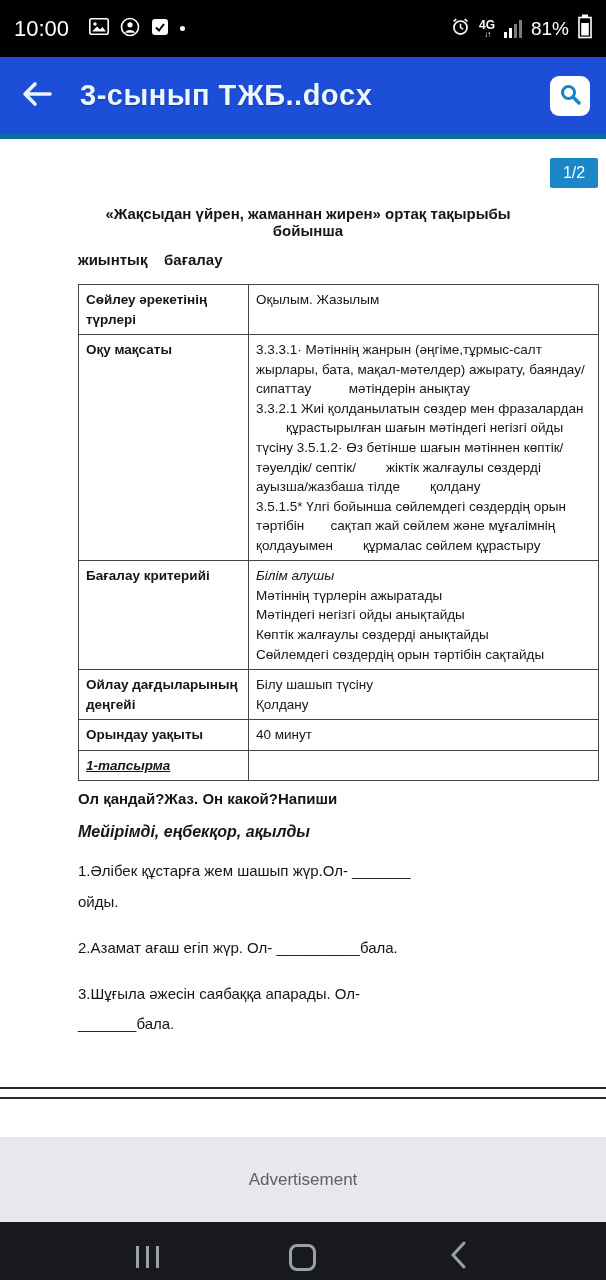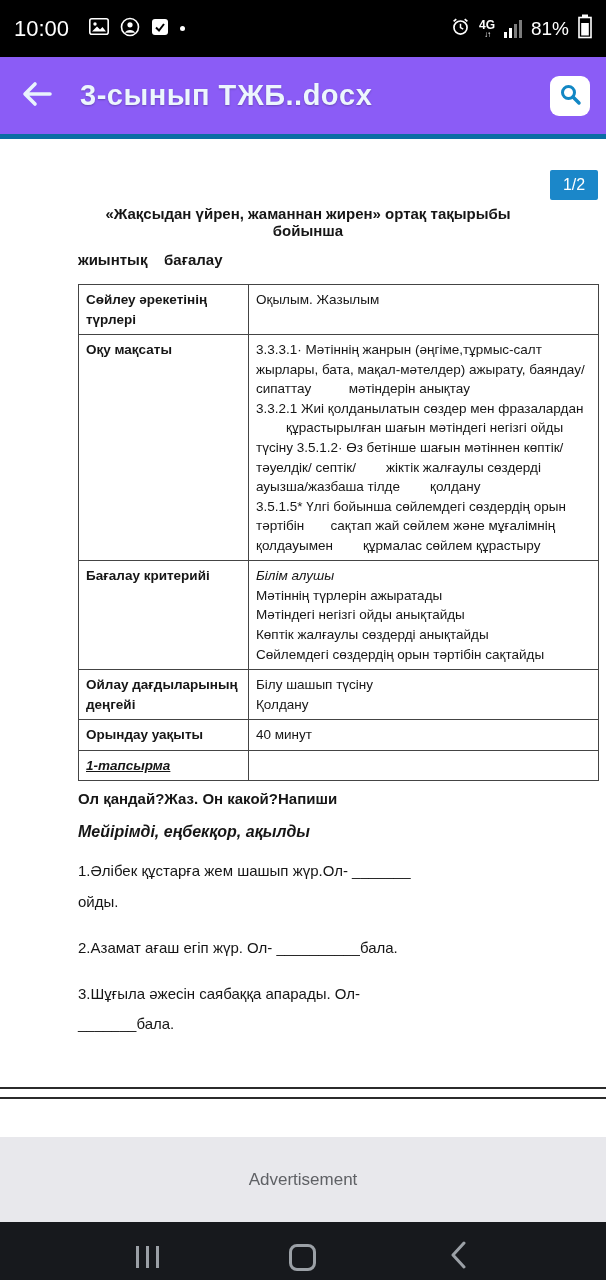--- a/index.html
+++ b/index.html
@@ -23,37 +23,37 @@
   .sb-4g .g-arrows { font-size:8px; letter-spacing:-1px; }
   .sb-bars { display:flex; align-items:flex-end; gap:2px; height:18px; }
   .sb-bars i { display:block; width:3px; }
   .sb-bars i:nth-child(1){ height:6px;  background:#fff; }
   .sb-bars i:nth-child(2){ height:10px; background:#fff; }
   .sb-bars i:nth-child(3){ height:14px; background:#7c7c7c; }
   .sb-bars i:nth-child(4){ height:18px; background:#7c7c7c; }
   .sb-batt-pct { font-size:19px; }
   
   .app-bar {
-    height:82px; background:#8b5cf6; border-bottom:5px solid #0c6da4;
+    height:82px; background:#1d4ed8; border-bottom:5px solid #0c6da4;
     display:flex; align-items:center; padding:0 14px;
   }
   .back-btn { width:44px; height:44px; display:flex; align-items:center; justify-content:center; }
   .app-title {
     flex:1; margin-left:22px; font-size:29px; font-weight:bold;
     color:#ecf6fd; letter-spacing:0.5px; text-shadow:0 1px 2px rgba(0,0,0,0.25);
     white-space:nowrap; overflow:hidden;
   }
   .search-btn {
     width:40px; height:40px; background:#fff; border-radius:9px;
     display:flex; align-items:center; justify-content:center; margin-right:2px;
   }
   
   .doc { position:relative; height:998px; background:#fff; overflow:hidden; }
   .page-badge {
-    position:absolute; top:31px; right:8px; width:48px; height:30px;
+    position:absolute; top:19px; right:8px; width:48px; height:30px;
     background:#1b87c9; color:#fff; font-size:16px;
     display:flex; align-items:center; justify-content:center; border-radius:2px;
   }
   .doc-inner { padding:66px 8px 0 78px; color:#161616; }
   .doc-h1 { text-align:center; font-size:15px; font-weight:bold; margin-right:60px; }
   .doc-h2 { font-size:15px; font-weight:bold; white-space:pre; margin:12px 60px 16px 0; }
   table.assess { border-collapse:collapse; width:520px; table-layout:fixed; }
   table.assess td {
     border:1px solid #444; vertical-align:top;
     font-size:13.5px; line-height:1.45; padding:5px 7px;

